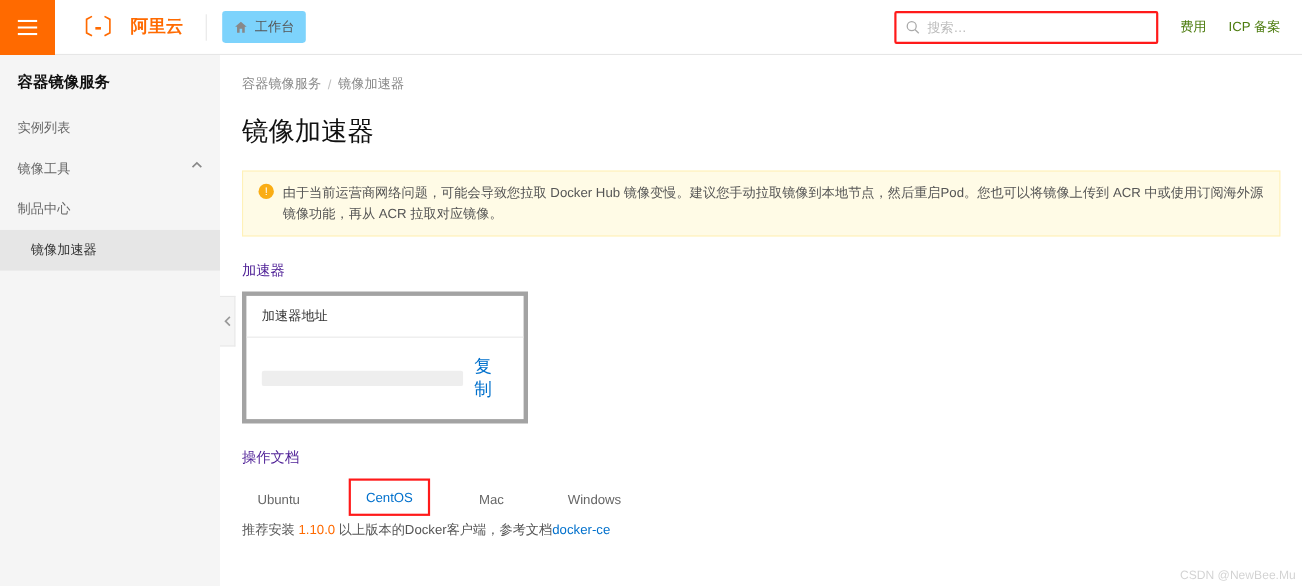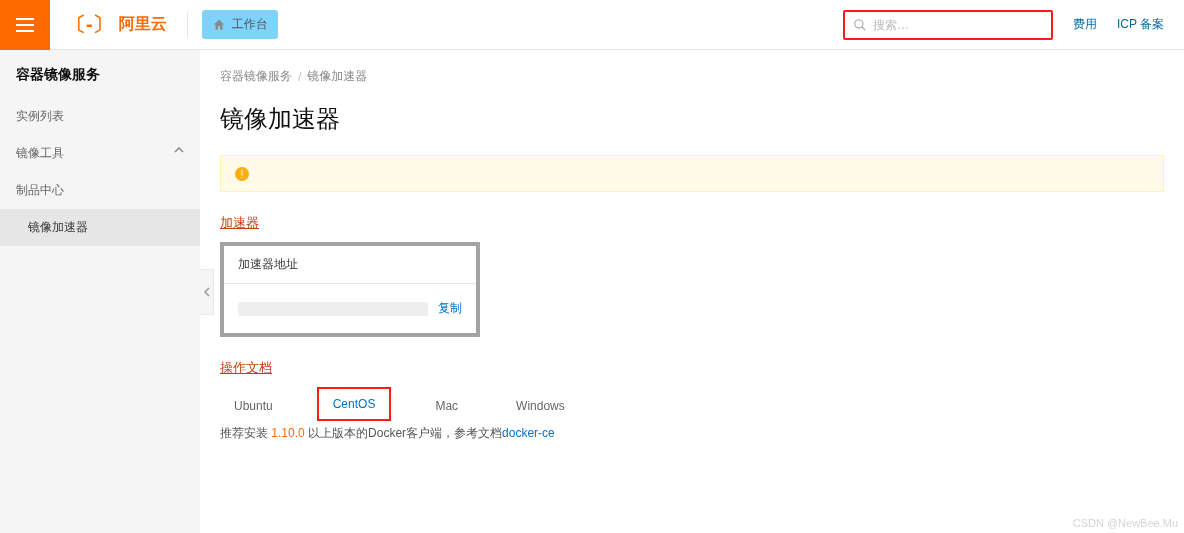--- a/index.html
+++ b/index.html
@@ -9,25 +9,25 @@
     .topbar { height: 50px; display: flex; align-items: center; border-bottom: 1px solid #e6e6e6; }
     .menu-btn { width: 50px; height: 50px; background: #ff6a00; display: flex; align-items: center; justify-content: center; cursor: pointer; }
     .menu-btn svg { width: 18px; height: 14px; }
     .logo-wrap { display: flex; align-items: center; padding: 0 16px; height: 50px; }
     .logo-bracket { color: #ff6a00; font-weight: bold; font-size: 20px; }
     .logo-text { color: #ff6a00; font-weight: 600; font-size: 16px; margin-left: 6px; }
     .divider-v { width: 1px; height: 24px; background: #e6e6e6; margin: 0 4px; }
     .workbench-btn { display: flex; align-items: center; gap: 6px; padding: 6px 10px; background: #7dd3fc; border-radius: 3px; margin-left: 10px; color: #555; cursor: pointer; font-size: 12px; }
     .workbench-btn svg { width: 14px; height: 14px; }
     .top-spacer { flex: 1; }
-    .search-wrap { position: relative; width: 210px; height: 30px; border: 2px solid #ff1a1a; border-radius: 2px; display: flex; align-items: center; padding: 0 8px; margin-right: 20px; }
+    .search-wrap { position: relative; width: 240px; height: 30px; border: 2px solid #ff1a1a; border-radius: 2px; display: flex; align-items: center; padding: 0 8px; margin-right: 20px; }
     .search-wrap svg { width: 14px; height: 14px; color: #999; margin-right: 6px; flex-shrink: 0; }
     .search-input { border: none; outline: none; font-size: 12px; color: #333; width: 100%; }
     .search-input::placeholder { color: #bbb; }
-    .top-link { font-size: 12px; color: #0369a1; margin-right: 20px; cursor: pointer; }
+    .top-link { font-size: 12px; color: #4d7c0f; margin-right: 20px; cursor: pointer; }
     
     
     .main-wrap { display: flex; height: calc(533px - 50px); }
     .sidebar { width: 200px; background: #f5f5f5; padding-top: 16px; flex-shrink: 0; }
     .sidebar-title { font-size: 14px; font-weight: 600; color: #111; padding: 0 16px 14px 16px; }
     .sidebar-item { padding: 10px 16px; font-size: 12px; color: #666; cursor: pointer; display: flex; align-items: flex-start; justify-content: space-between; }
     .sidebar-item.expandable svg { width: 10px; height: 10px; color: #888; }
     .sidebar-sub { padding: 10px 16px 10px 28px; font-size: 12px; cursor: pointer; }
     .sidebar-sub.active { background: #e6e6e6; color: #333; }
     
@@ -36,26 +36,26 @@
     .breadcrumb { font-size: 12px; color: #888; display: flex; gap: 6px; align-items: center; }
     .breadcrumb .bc-link { color: #888; }
     .breadcrumb .bc-sep { color: #c0c0c0; }
     .breadcrumb .bc-cur { color: #888; }
     .page-title { font-size: 24px; font-weight: 500; color: #111; margin-top: 18px; }
     
     .alert-box { background: #fffbe6; border: 1px solid #fff1b8; padding: 10px 14px; margin-top: 20px; display: flex; gap: 8px; align-items: flex-start; }
     .alert-icon { width: 14px; height: 14px; background: #faad14; border-radius: 50%; color: #fff; display: flex; align-items: center; justify-content: center; font-size: 10px; flex-shrink: 0; margin-top: 1px; }
     .alert-text { font-size: 12px; color: #555; line-height: 1.6; }
     
-    .section-heading { font-size: 13px; color: #c2410c; font-weight: 500; margin-top: 22px; margin-bottom: 10px; text-decoration: underline; }
+    .section-heading { font-size: 13px; color: #4c1d95; font-weight: 500; margin-top: 22px; margin-bottom: 10px; }
     .accel-box { border: 4px solid #a3a3a3; width: 260px; }
     .accel-box-head { padding: 10px 14px; border-bottom: 1px solid #e8e8e8; font-size: 12px; color: #333; }
     .accel-box-body { padding: 16px 14px; display: flex; align-items: center; gap: 10px; }
     .accel-addr { width: 190px; height: 14px; background: #eee; border-radius: 2px; }
-    .copy-link { color: #0070cc; font-size: 12px; cursor: pointer; text-align: center; }
+    .copy-link { color: #0070cc; font-size: 16px; cursor: pointer; }
     
     .tabs-row { display: flex; align-items: flex-end; margin-top: 10px; border-bottom: 1px solid transparent; gap: 30px; }
     .tab { padding: 8px 14px; font-size: 12px; color: #666; cursor: pointer; }
     .tab.active { color: #0070cc; }
     .tab.highlighted { border: 2px solid #ff1a1a; }
     
     .doc-step-title { font-size: 14px; color: #111; font-weight: 500; margin-top: 22px; margin-bottom: 10px; }
     .doc-text { font-size: 12px; color: #555; line-height: 1.9; }
     .inline-code { color: #ff6a00; font-size: 12px; }
     .doc-link { color: #0070cc; cursor: pointer; }
@@ -128,20 +128,21 @@
       <div class="breadcrumb">
         <span class="bc-link">容器镜像服务</span>
         <span class="bc-sep">/</span>
         <span class="bc-cur">镜像加速器</span>
       </div>
 
       <h1 class="page-title">镜像加速器</h1>
 
       <div class="alert-box">
         <div class="alert-icon">!</div>
+        <div class="alert-text">由于当前运营商网络问题，可能会导致您拉取 Docker Hub 镜像变慢。建议您手动拉取镜像到本地节点，然后重启Pod。您也可以将镜像上传到 ACR 中或使用订阅海外源镜像功能，再从 ACR 拉取对应镜像。</div>
       </div>
 
       <div class="section-heading">加速器</div>
       <div class="accel-box">
         <div class="accel-box-head">加速器地址</div>
         <div class="accel-box-body">
           <div class="accel-addr"></div>
           <span class="copy-link">复制</span>
         </div>
       </div>

